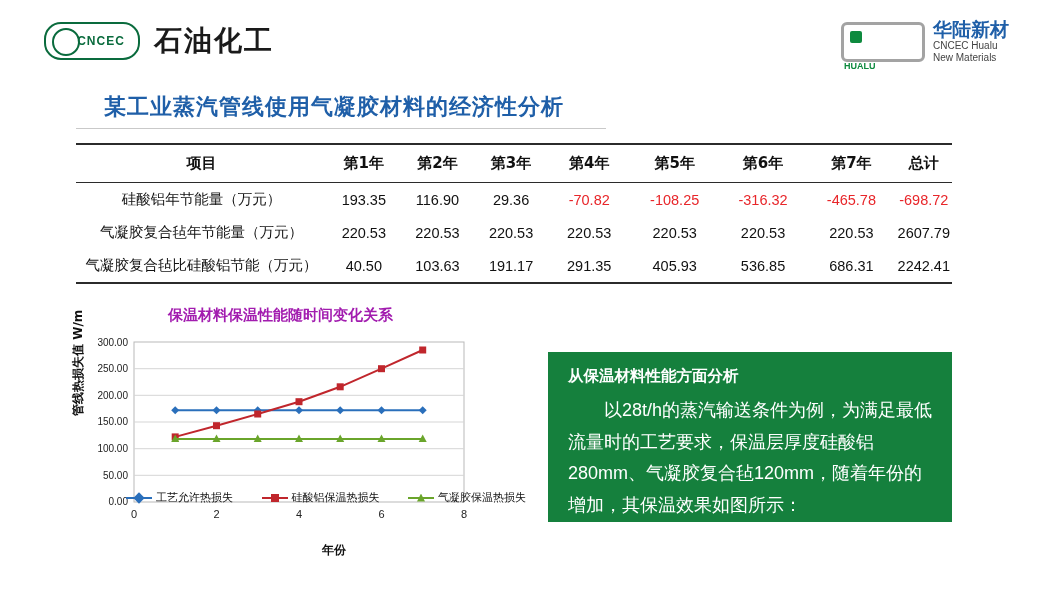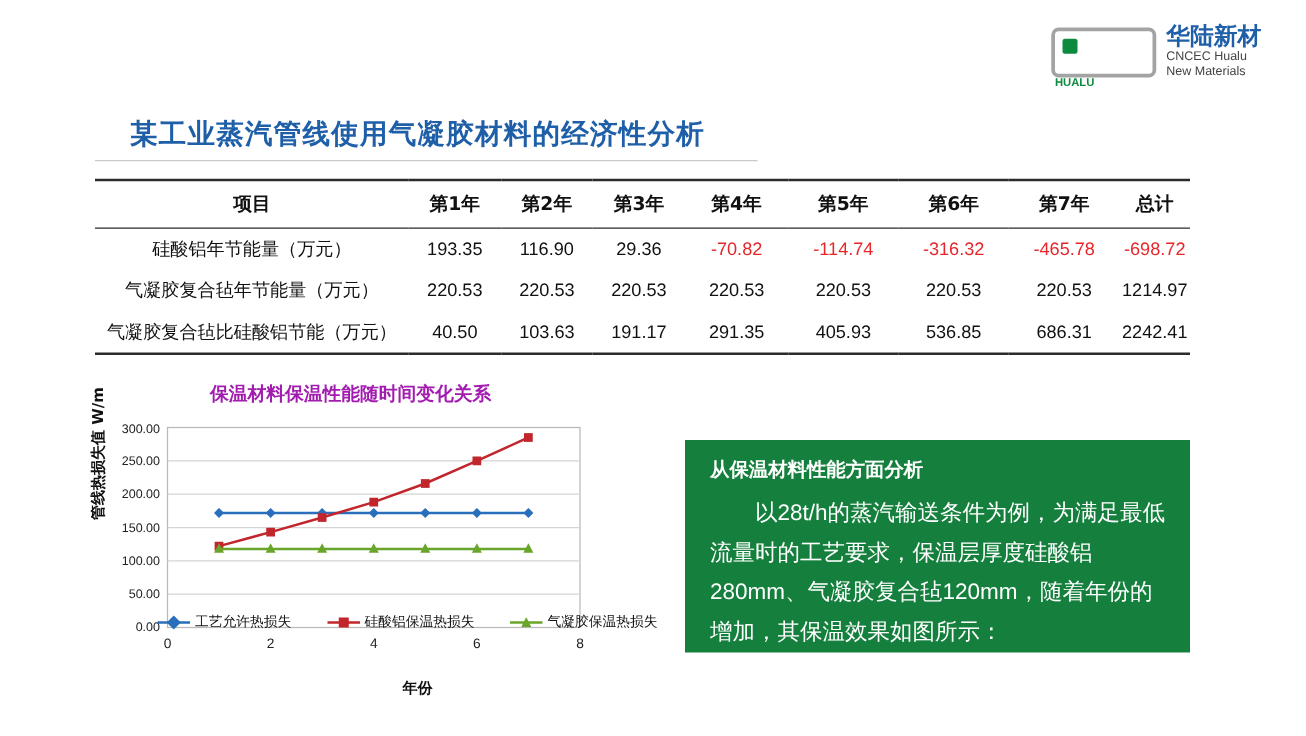--- a/index.html
+++ b/index.html
@@ -240,20 +240,27 @@
     width: 1045px; height: 10px;
     background: #ffffff;
   }
 </style>
 </head>
 <body>
 
 <div id="slide">
 
   <div class="header">
+    <div class="logo-left">
+      <div class="cnc-badge">
+        <span class="ring"></span>
+        <span class="txt">CNCEC</span>
+      </div>
+      <span class="cn">石油化工</span>
+    </div>
     <div class="logo-right">
       <div class="hl-mark">
         <span class="hl-sub">HUALU</span>
       </div>
       <div>
         <div class="hl-text-cn">华陆新材</div>
         <div class="hl-text-en">CNCEC Hualu</div>
         <div class="hl-text-en">New Materials</div>
       </div>
     </div>
@@ -277,35 +284,35 @@
           <th>总计</th>
         </tr>
       </thead>
       <tbody>
         <tr>
           <td class="lbl">硅酸铝年节能量（万元）</td>
           <td>193.35</td>
           <td>116.90</td>
           <td>29.36</td>
           <td class="neg">-70.82</td>
-          <td class="neg">-114.74</td>
+          <td class="neg">-108.25</td>
           <td class="neg">-316.32</td>
           <td class="neg">-465.78</td>
           <td class="neg">-698.72</td>
         </tr>
         <tr>
           <td class="lbl">气凝胶复合毡年节能量（万元）</td>
           <td>220.53</td>
           <td>220.53</td>
           <td>220.53</td>
           <td>220.53</td>
           <td>220.53</td>
           <td>220.53</td>
           <td>220.53</td>
-          <td>1214.97</td>
+          <td>2607.79</td>
         </tr>
         <tr>
           <td class="lbl">气凝胶复合毡比硅酸铝节能（万元）</td>
           <td>40.50</td>
           <td>103.63</td>
           <td>191.17</td>
           <td>291.35</td>
           <td>405.93</td>
           <td>536.85</td>
           <td>686.31</td>

